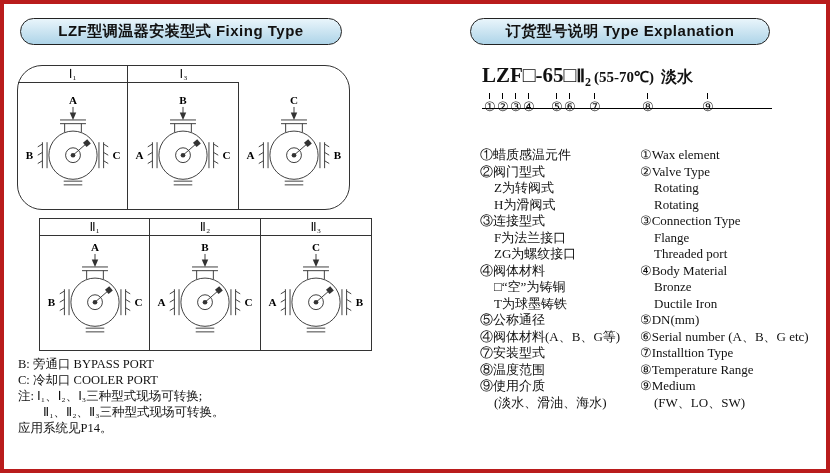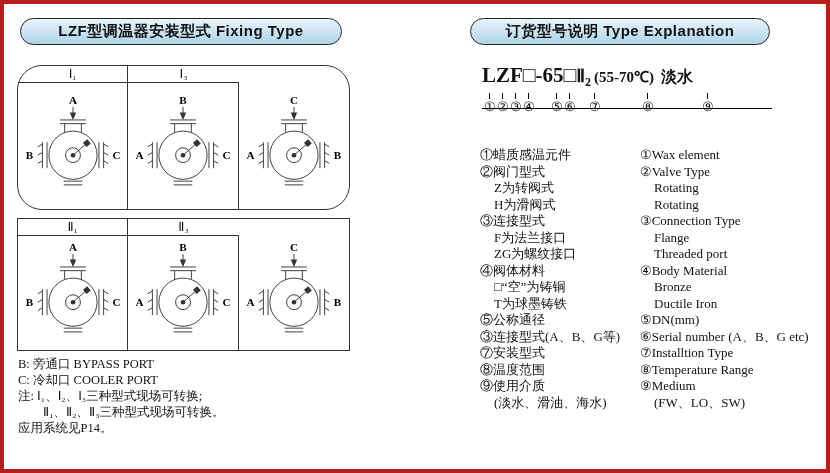--- a/index.html
+++ b/index.html
@@ -17,21 +17,21 @@
     background: linear-gradient(#e9f5fb, var(--accent, #aed4e8));
     font-family: "Liberation Sans", sans-serif; font-weight: bold; font-size: 15px;
     letter-spacing: .5px;
   }
   #pill-left  { left: 16px;  top: 14px; width: 322px; }
   #pill-right { left: 466px; top: 14px; width: 300px; }
 
   
   .dbox { position: absolute; left: 13px; width: 333px; border: 1px solid #333; background:#fff; }
   #dbox1 { top: 61px;  height: 145px; border-radius: 25px; }
-  #dbox2 { top: 214px; height: 133px; }
+  #dbox2 { top: 214px; height: 133px; margin-left: 22px; }
   .dhead { display: grid; grid-template-columns: repeat(3,1fr); height: 17px; }
   .dhead .dlabel {
     border-right: 1px solid #333; border-bottom: 1px solid #333;
     text-align: center; font-size: 12.5px; line-height: 16px;
   }
   .dhead .dlabel:last-child { border-right: none; }
   .drow { display: grid; grid-template-columns: repeat(3,1fr); height: calc(100% - 17px); }
   .dcell { border-right: 1px solid #333; display: flex; align-items: center; justify-content: center; }
   .dcell:last-child { border-right: none; }
   .valve { width: 102px; display: block; }
@@ -186,20 +186,21 @@
     <text class="port" x="8" y="70" text-anchor="middle">A</text>
     <text class="port" x="102" y="70" text-anchor="middle">B</text>
   </svg>
 </div>
     </div>
   </div>
 
   <div class="dbox" id="dbox2">
     <div class="dhead">
       <div class="dlabel">Ⅱ₁</div>
+      <div class="dlabel">Ⅱ₂</div>
       <div class="dlabel">Ⅱ₃</div>
     </div>
     <div class="drow">
       <div class="dcell">
   <svg class="valve" viewBox="0 0 110 112">
     <g class="ln">
       <line x1="55" y1="14" x2="55" y2="23"></line>
       <line x1="41" y1="28" x2="69" y2="28"></line>
       <line x1="41" y1="32" x2="69" y2="32"></line>
       <line x1="46" y1="32" x2="46" y2="41"></line>
@@ -332,20 +333,20 @@
     <div class="exp-row"><span class="cn">②阀门型式</span><span class="en">②Valve Type</span></div>
     <div class="exp-row sub"><span class="cn">Z为转阀式</span><span class="en">Rotating</span></div>
     <div class="exp-row sub"><span class="cn">H为滑阀式</span><span class="en">Rotating</span></div>
     <div class="exp-row"><span class="cn">③连接型式</span><span class="en">③Connection Type</span></div>
     <div class="exp-row sub"><span class="cn">F为法兰接口</span><span class="en">Flange</span></div>
     <div class="exp-row sub"><span class="cn">ZG为螺纹接口</span><span class="en">Threaded port</span></div>
     <div class="exp-row"><span class="cn">④阀体材料</span><span class="en">④Body Material</span></div>
     <div class="exp-row sub"><span class="cn">□“空”为铸铜</span><span class="en">Bronze</span></div>
     <div class="exp-row sub"><span class="cn">T为球墨铸铁</span><span class="en">Ductile Iron</span></div>
     <div class="exp-row"><span class="cn">⑤公称通径</span><span class="en">⑤DN(mm)</span></div>
-    <div class="exp-row"><span class="cn">③连接型式(A、B、G等)</span><span class="en">⑥Serial number (A、B、G etc)</span></div>
+    <div class="exp-row"><span class="cn">④阀体材料(A、B、G等)</span><span class="en">⑥Serial number (A、B、G etc)</span></div>
     <div class="exp-row"><span class="cn">⑦安装型式</span><span class="en">⑦Installtion Type</span></div>
     <div class="exp-row"><span class="cn">⑧温度范围</span><span class="en">⑧Temperature Range</span></div>
     <div class="exp-row"><span class="cn">⑨使用介质</span><span class="en">⑨Medium</span></div>
     <div class="exp-row sub"><span class="cn">(淡水、滑油、海水)</span><span class="en">(FW、LO、SW)</span></div>
   </div>
 
 </div>
 
 </body></html>

